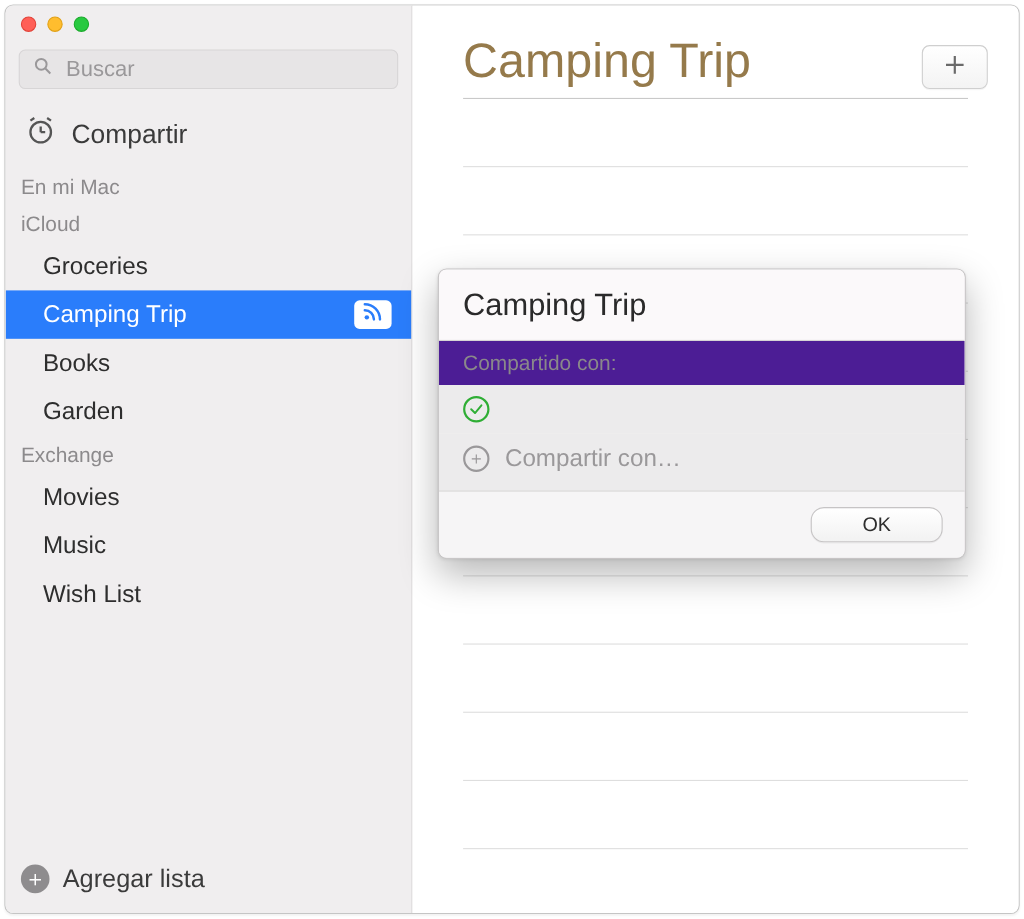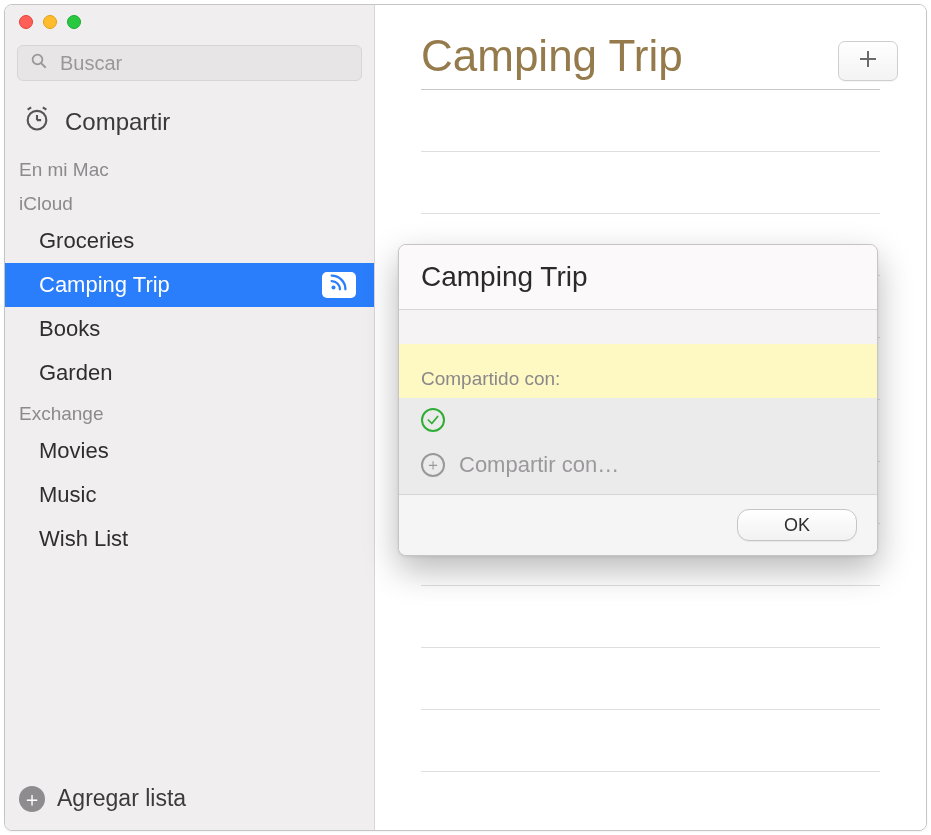--- a/index.html
+++ b/index.html
@@ -125,23 +125,22 @@
     border-bottom:12px solid transparent;
     border-right:12px solid #f5f3f4;
     filter: drop-shadow(-1px 0 0 #c6c4c5);
   }
   .popover-header{
     font-size:28px; color:#2a2a2a; padding:16px 22px;
     border-bottom:1px solid #d6d4d5;
     background:#fbf9fa;
   }
   .popover-subhead{
-    font-size:19px; color:#8a888a; padding:24px 22px 8px 22px;
-    background:#fef9c3;
-    margin-top:34px;
+    font-size:19px; color:#8a888a; padding:10px 22px 8px 22px;
+    background:#4c1d95;
   }
   .share-row{
     display:flex; align-items:center; gap:14px;
     padding:10px 22px;
     font-size:22px; color:#2e2e2e;
     background:#ecebec;
   }
   .share-row .status{
     width:24px;height:24px;border-radius:50%;
     border:2.5px solid #2fae35; display:flex;align-items:center;justify-content:center;

